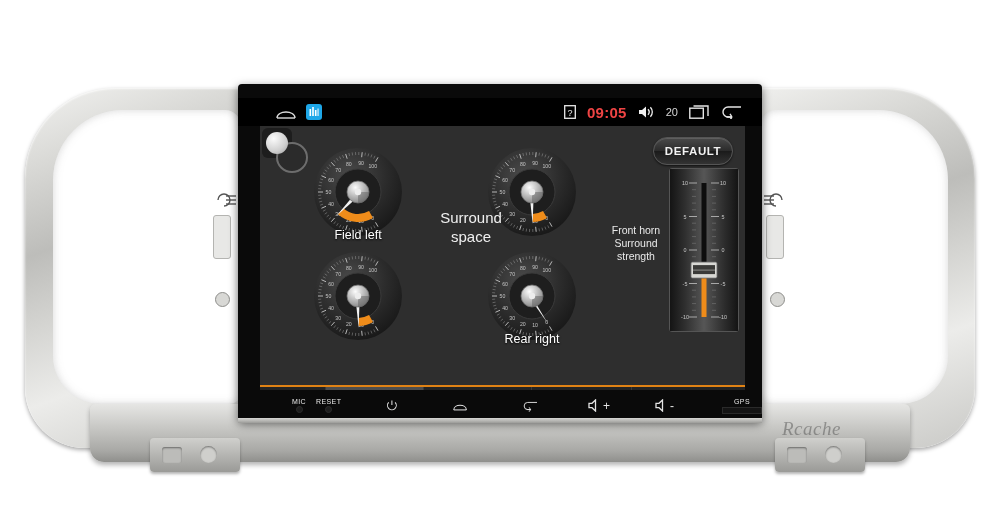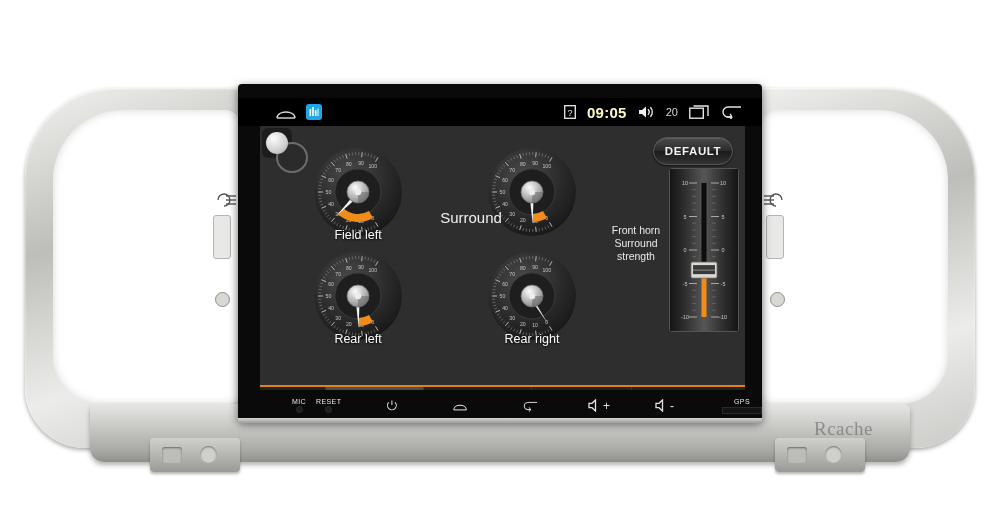--- a/index.html
+++ b/index.html
@@ -50,21 +50,21 @@
   
   #head-unit{position:absolute;left:238px;top:84px;width:524px;height:337px;
      background:#0a0a0a;border-radius:4px;
      box-shadow:0 3px 10px rgba(0,0,0,.55);}
 
   
   #status-bar{position:absolute;left:238px;top:98px;width:524px;height:28px;background:#000;
      display:flex;align-items:center;}
   #sb-left{display:flex;align-items:center;gap:10px;margin-left:38px;}
   #sb-right{display:flex;align-items:center;gap:11px;margin-left:auto;margin-right:20px;}
-  .sb-time{color:#fef9c3;font-size:15px;font-weight:bold;letter-spacing:.3px;}
+  .sb-time{color:#ef4444;font-size:15px;font-weight:bold;letter-spacing:.3px;}
   .sb-vol-num{color:#d6d6d6;font-size:11px;}
 
   
   #screen{position:absolute;left:260px;top:126px;width:485px;height:259px;
      background:#2e2e2e;}
   #screen-inner{position:relative;width:100%;height:100%;}
 
   
   #corner-knob{position:absolute;left:2px;top:2px;width:46px;height:42px;}
   #ck-sq{position:absolute;left:0;top:0;width:30px;height:30px;border-radius:6px;
@@ -123,22 +123,22 @@
      display:flex;align-items:center;}
   .hw-lbl{color:#e8e8e8;font-size:7px;letter-spacing:.4px;}
   .hw-hole{width:5px;height:5px;border-radius:50%;background:#1d1d1d;
      border:1px solid #2c2c2c;margin:1px auto 0;}
   .hw-btn{color:#e4e4e4;}
 
   #unit-bottom-edge{position:absolute;left:238px;top:418px;width:524px;height:5px;
      background:linear-gradient(180deg,#d7d7d4,#9c9c99);}
 
   
-  #watermark{position:absolute;left:814px;top:418px;color:rgba(60,60,60,.42);
-     font-size:19px;font-family:"Liberation Serif",serif;letter-spacing:.5px;text-align:center;}
+  #watermark{position:absolute;left:782px;top:418px;color:rgba(60,60,60,.42);
+     font-size:19px;font-style:italic;font-family:"Liberation Serif",serif;letter-spacing:.5px;text-align:center;}
 </style>
 </head>
 <body>
 
 <div id="dash">
 
   <div class="trim" id="trim-left"></div>
   <div id="trim-left-hole"></div>
 
   <div class="trim" id="trim-right"></div>
@@ -478,21 +478,20 @@
           <text x="64.75" y="24.45225058835906" font-size="5.2" fill="#c4c4c4" text-anchor="middle" font-family="Liberation Sans, sans-serif">100</text>
           <circle cx="50" cy="48" r="23" fill="#1e1e1e"></circle>
           <circle cx="50" cy="48" r="23" fill="none" stroke="#3a3a3a" stroke-width="1"></circle>
           <path d="M 63 70.5166604983954 A 26 26 0 0 1 50.544502916967275 73.99429777034598" fill="none" stroke="#ef8c1a" stroke-width="8" stroke-linecap="butt"></path>
           <path d="M 50.67015743626742 79.99298187119506 L 47.4 49.2 L 51.6 51.4 Z" fill="#f2f2f2"></path>
           <circle cx="50" cy="48" r="11" fill="url(#h2)"></circle>
           <circle cx="50" cy="48" r="11" fill="none" stroke="#6e6e6e" stroke-width="0.8"></circle>
           <path d="M 50 48 L 61 48 A 11 11 0 0 1 50 59 Z" fill="rgba(90,90,90,.45)"></path>
           <circle cx="50" cy="48" r="3.2" fill="#ededed"></circle>
         </svg>
-      <div class="knob-label">Rear left</div>
     </div>
     <div class="knob" id="knob-rr">
       <svg width="100" height="100" viewBox="0 0 100 100">
           <defs>
       <radialGradient id="g3" cx="40%" cy="32%" r="75%">
         <stop offset="0%" stop-color="#4a4a4a"></stop>
               <stop offset="55%" stop-color="#2c2c2c"></stop>
         <stop offset="100%" stop-color="#161616"></stop>
       </radialGradient>
       <radialGradient id="h3" cx="38%" cy="30%" r="70%">
@@ -570,20 +569,21 @@
           <circle cx="50" cy="48" r="11" fill="url(#h3)"></circle>
           <circle cx="50" cy="48" r="11" fill="none" stroke="#6e6e6e" stroke-width="0.8"></circle>
           <path d="M 50 48 L 61 48 A 11 11 0 0 1 50 59 Z" fill="rgba(90,90,90,.45)"></path>
           <circle cx="50" cy="48" r="3.2" fill="#ededed"></circle>
         </svg>
       <div class="knob-label">Rear right</div>
     </div>
 
     <div id="surround-space">
       <div>Surround</div>
+      <div>space</div>
     </div>
 
     <div id="rear-horn-label">
       <div>Front horn</div>
       <div>Surround</div>
       <div>strength</div>
     </div>
 
     <div id="fader">
       <svg width="68" height="162" viewBox="0 0 68 162">

